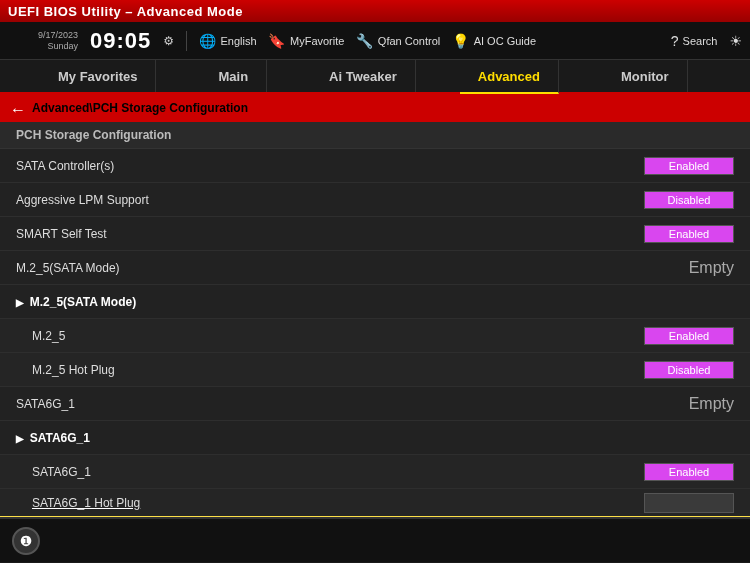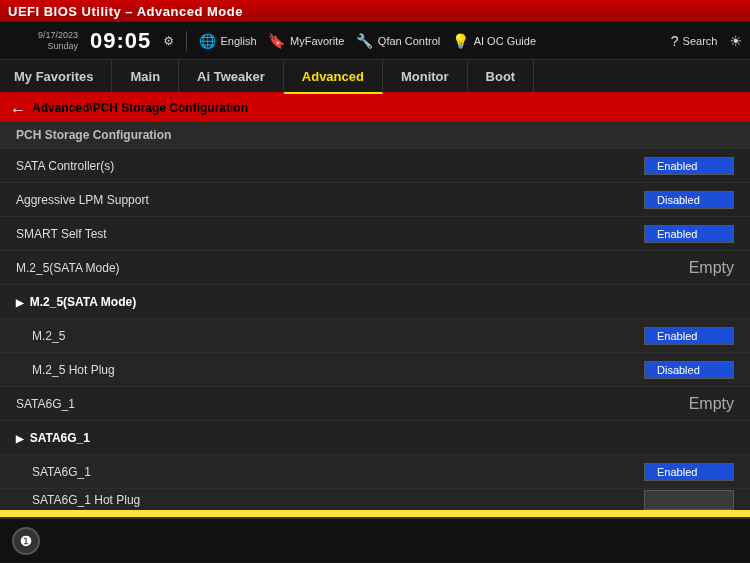--- a/index.html
+++ b/index.html
@@ -85,20 +85,21 @@
     .nav-tab {
       padding: 0 18px;
       display: flex;
       align-items: center;
       font-size: 13px;
       font-weight: 600;
       color: #ccc;
       cursor: pointer;
       border-right: 1px solid #333;
       white-space: nowrap;
+      margin-left: 44px;
     }
     .nav-tab:first-child {
       padding-left: 14px;
     }
     .nav-tab.active {
       color: #ffdd00;
       border-bottom: 2px solid #ffdd00;
       margin-bottom: -2px;
     }
 
@@ -166,27 +167,27 @@
       font-weight: 700;
       color: #fff;
     }
     .expand-arrow {
       color: #fff;
       font-size: 10px;
       margin-right: 6px;
     }
 
     .value-box {
-      background: #1d4ed8;
+      background: #d946ef;
       border: 1px solid #555;
       padding: 2px 12px;
       font-size: 11px;
       color: #fff;
       min-width: 90px;
-      text-align: left;
+      text-align: center;
       font-weight: 500;
     }
     .value-empty {
       font-size: 16px;
       color: #aaa;
     }
 
     
     .bottom-bar {
       background: #111;
@@ -328,21 +329,21 @@
     <span class="row-label bold">
       <span class="expand-arrow">▶</span><span>SATA6G_1</span>
     </span>
   </div>
 
   <div class="config-row sub">
     <span class="row-label">SATA6G_1</span>
     <div class="value-box">Enabled</div>
   </div>
 
-  <div class="config-row sub" style="border-bottom:7px solid #fde047; overflow:hidden; height:28px;">
+  <div class="config-row sub" style="border-bottom:1px solid #fde047; overflow:hidden; height:28px;text-decoration:underline;">
     <span class="row-label">SATA6G_1 Hot Plug</span>
     <div class="value-box" style="background:#3a3a3a; border:1px solid #555; padding:1px 10px; font-size:11px; min-width:90px; text-align:center; overflow:hidden; height:20px;"></div>
   </div>
 
 </div>
 
 <div class="bottom-bar">
   <div class="circle-btn">
     <span>❶</span>
   </div>

